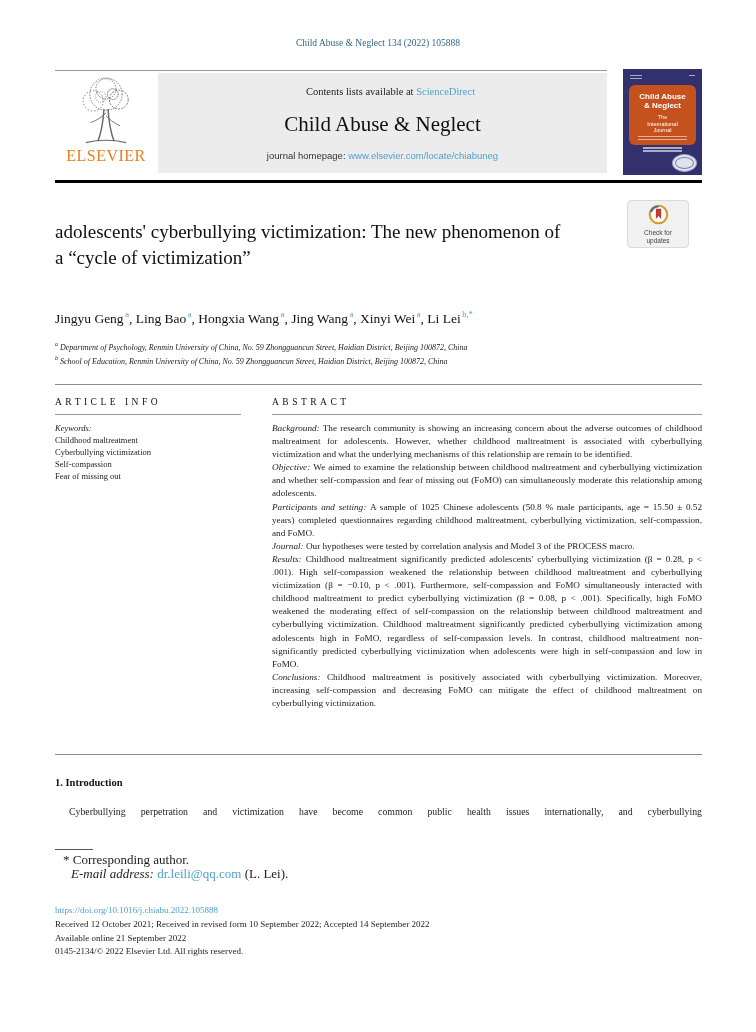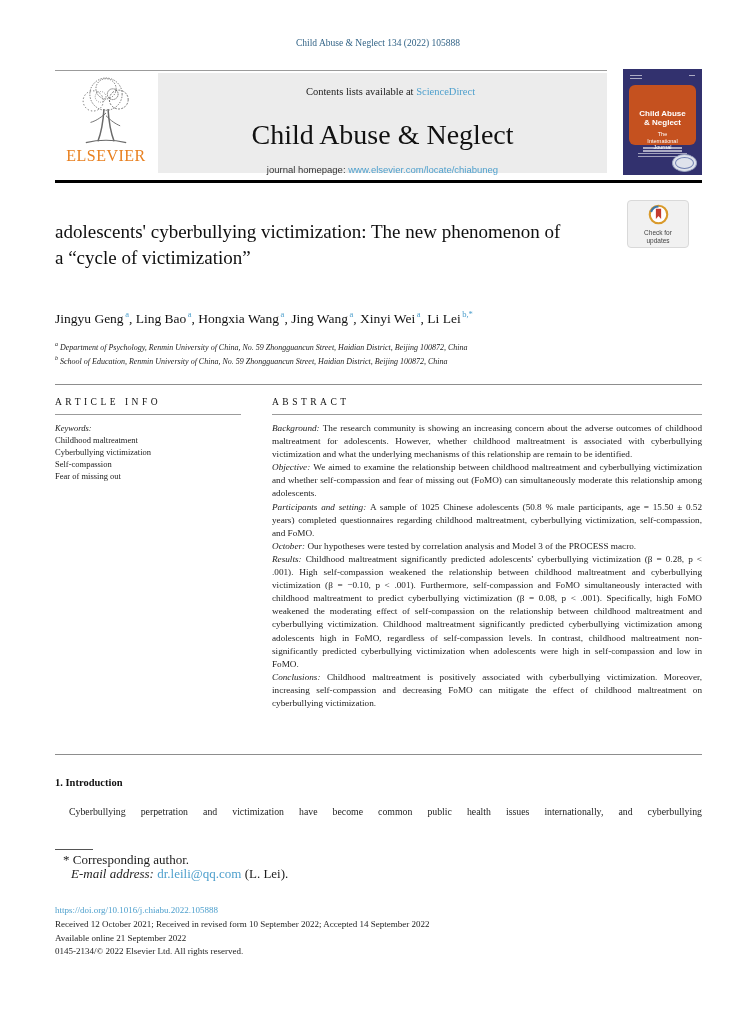--- a/index.html
+++ b/index.html
@@ -22,31 +22,31 @@
   .logo-tree svg { width:70px; height:74px; display:block; margin:0 auto; }
   .elsevier-word {
     font-size:16px; color:var(--elsevier-orange,#e87f1e); letter-spacing:0.5px; margin-top:-1px;
   }
   .gray-box {
     position:absolute; left:103px; top:2px; right:0; bottom:2px;
     background:#ececec; text-align:center;
   }
   .contents-line { margin-top:13px; font-size:10.5px; color:#222;margin-left:16px; }
   .link-blue { color:var(--link-blue,#4fa0cd); }
-  .gray-journal-title { margin-top:22px; font-size:28px; color:#111; }
+  .gray-journal-title { margin-top:15px; font-size:21px; color:#111; }
   .homepage-line { margin-top:13px; font-family:"Liberation Sans", sans-serif; font-size:9.5px; color:#333; }
   .black-rule { position:absolute; left:55px; top:180px; width:647px; height:3px; background:#000; }
   
   .cover { position:absolute; left:623px; top:69px; width:79px; height:106px; background:var(--cover-navy,#32316e); }
   .cover-bar { height:1.5px; background:rgba(255,255,255,0.6); margin:1.5px 2px; }
   .cover-topline-l { position:absolute; top:4px; left:5px; width:16px; }
   .cover-topline-r { position:absolute; top:4px; right:5px; width:10px; }
   .cover-panel {
     position:absolute; left:6px; right:6px; top:16px; height:60px;
-    background:var(--cover-orange,#c5511f); border-radius:6px; padding-top:24px; box-sizing:border-box;
+    background:var(--cover-orange,#c5511f); border-radius:6px; padding-top:7px; box-sizing:border-box;
   }
   .cover-title { color:#fff; font-family:"Liberation Sans",sans-serif; font-weight:bold; font-size:8px; line-height:9px; text-align:center; }
   .cover-sub { color:#fff; font-family:"Liberation Sans",sans-serif; font-size:5.5px; line-height:6.5px; text-align:center; margin-top:4px; }
   .cover-panel .cover-bar { margin:2px 9px 0 9px; height:1px; background:rgba(255,255,255,0.55); }
   .cover-bottomlines { position:absolute; left:18px; right:18px; bottom:22px; }
   .cover-emblem {
     position:absolute; right:5px; bottom:3px; width:23px; height:16px;
     background:#dfe3ec; border:1px solid #9aa4c0; border-radius:50%;
   }
   .cover-emblem:before { content:""; position:absolute; inset:2px; border:1px solid #6f7fb0; border-radius:50%; }
@@ -198,21 +198,21 @@
       </div>
   </div>
 
   <div class="abstract-col">
     <div class="col-heading">ABSTRACT</div>
     <div class="col-rule"></div>
     <div>
         <div class="abs-p"><span class="abs-label">Background: </span><span>The research community is showing an increasing concern about the adverse outcomes of childhood maltreatment for adolescents. However, whether childhood maltreatment is associated with cyberbullying victimization and what the underlying mechanisms of this relationship are remain to be identified.</span></div>
         <div class="abs-p"><span class="abs-label">Objective: </span><span>We aimed to examine the relationship between childhood maltreatment and cyberbullying victimization and whether self-compassion and fear of missing out (FoMO) can simultaneously moderate this relationship among adolescents.</span></div>
         <div class="abs-p"><span class="abs-label">Participants and setting: </span><span>A sample of 1025 Chinese adolescents (50.8 % male participants, age = 15.50 ± 0.52 years) completed questionnaires regarding childhood maltreatment, cyberbullying victimization, self-compassion, and FoMO.</span></div>
-        <div class="abs-p"><span class="abs-label">October: </span><span>Our hypotheses were tested by correlation analysis and Model 3 of the PROCESS macro.</span></div>
+        <div class="abs-p"><span class="abs-label">Journal: </span><span>Our hypotheses were tested by correlation analysis and Model 3 of the PROCESS macro.</span></div>
         <div class="abs-p"><span class="abs-label">Results: </span><span>Childhood maltreatment significantly predicted adolescents' cyberbullying victimization (β = 0.28, p &lt; .001). High self-compassion weakened the relationship between childhood maltreatment and cyberbullying victimization (β = −0.10, p &lt; .001). Furthermore, self-compassion and FoMO simultaneously interacted with childhood maltreatment to predict cyberbullying victimization (β = 0.08, p &lt; .001). Specifically, high FoMO weakened the moderating effect of self-compassion on the relationship between childhood maltreatment and cyberbullying victimization. Childhood maltreatment significantly predicted cyberbullying victimization among adolescents high in FoMO, regardless of self-compassion levels. In contrast, childhood maltreatment non-significantly predicted cyberbullying victimization when adolescents were high in self-compassion and low in FoMO.</span></div>
         <div class="abs-p"><span class="abs-label">Conclusions: </span><span>Childhood maltreatment is positively associated with cyberbullying victimization. Moreover, increasing self-compassion and decreasing FoMO can mitigate the effect of childhood maltreatment on cyberbullying victimization.</span></div>
       </div>
   </div>
 
   <div class="hrule rule-abs-bottom"></div>
 
   <div class="section-heading">1. Introduction</div>
   <div class="intro-para">Cyberbullying perpetration and victimization have become common public health issues internationally, and cyberbullying</div>
 

